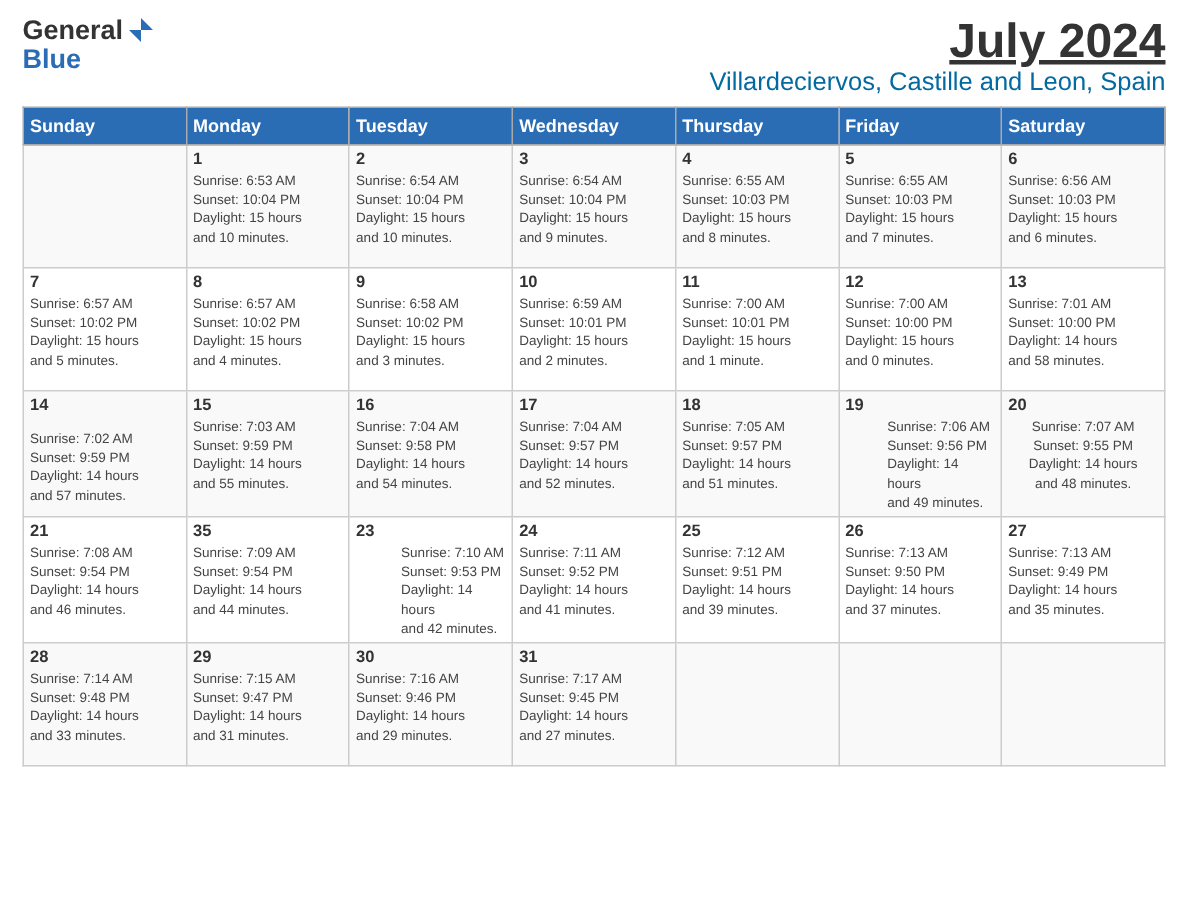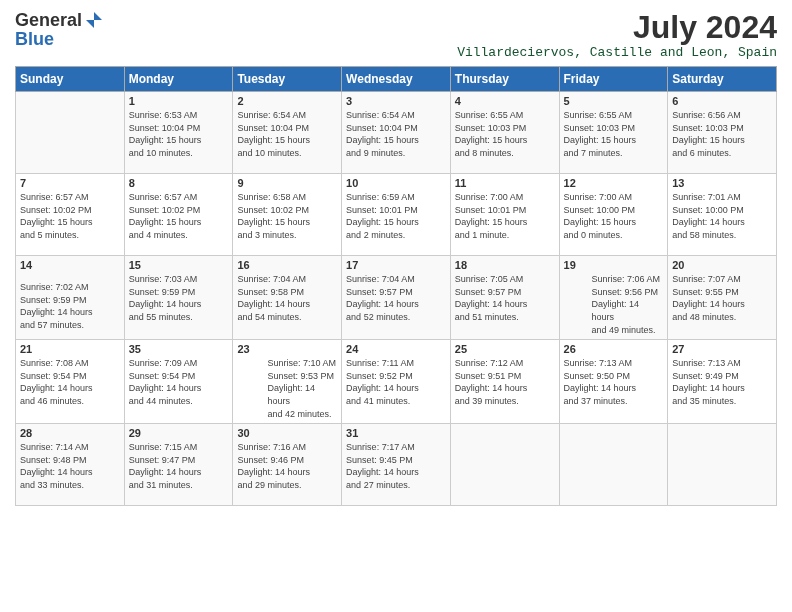--- a/index.html
+++ b/index.html
@@ -27,26 +27,26 @@
       align-items: flex-start;
     }
     .title-block {
       text-align: right;
     }
     .month-title {
       font-size: 32px;
       font-weight: bold;
       color: #333;
       line-height: 1.1;
+      text-decoration: underline;
     }
     .location-title {
-      font-size: 13px;
-      color: #14532d;
+      font-size: 17px;
+      color: #0369a1;
       font-weight: normal;
-      font-family: Liberation Mono, monospace;
     }
     table {
       width: 100%;
       border-collapse: collapse;
       table-layout: fixed;
     }
     thead tr {
       background-color: #2a6db5;
       color: #fff;
       margin-top: 47px;
@@ -254,21 +254,21 @@
           </td>
           <td>
             <span class="day-num">19</span>
             <div class="day-info" style="white-space: pre-line; margin-left: 28px;">Sunrise: 7:06 AM
 Sunset: 9:56 PM
 Daylight: 14 hours
 and 49 minutes.</div>
           </td>
           <td>
             <span class="day-num">20</span>
-            <div class="day-info" style="white-space: pre-line;">Sunrise: 7:07 AM
+            <div class="day-info" style="white-space: pre-line; text-align: center;">Sunrise: 7:07 AM
 Sunset: 9:55 PM
 Daylight: 14 hours
 and 48 minutes.</div>
           </td>
         </tr>
         <tr>
           <td>
             <span class="day-num">21</span>
             <div class="day-info" style="white-space: pre-line;">Sunrise: 7:08 AM
 Sunset: 9:54 PM

